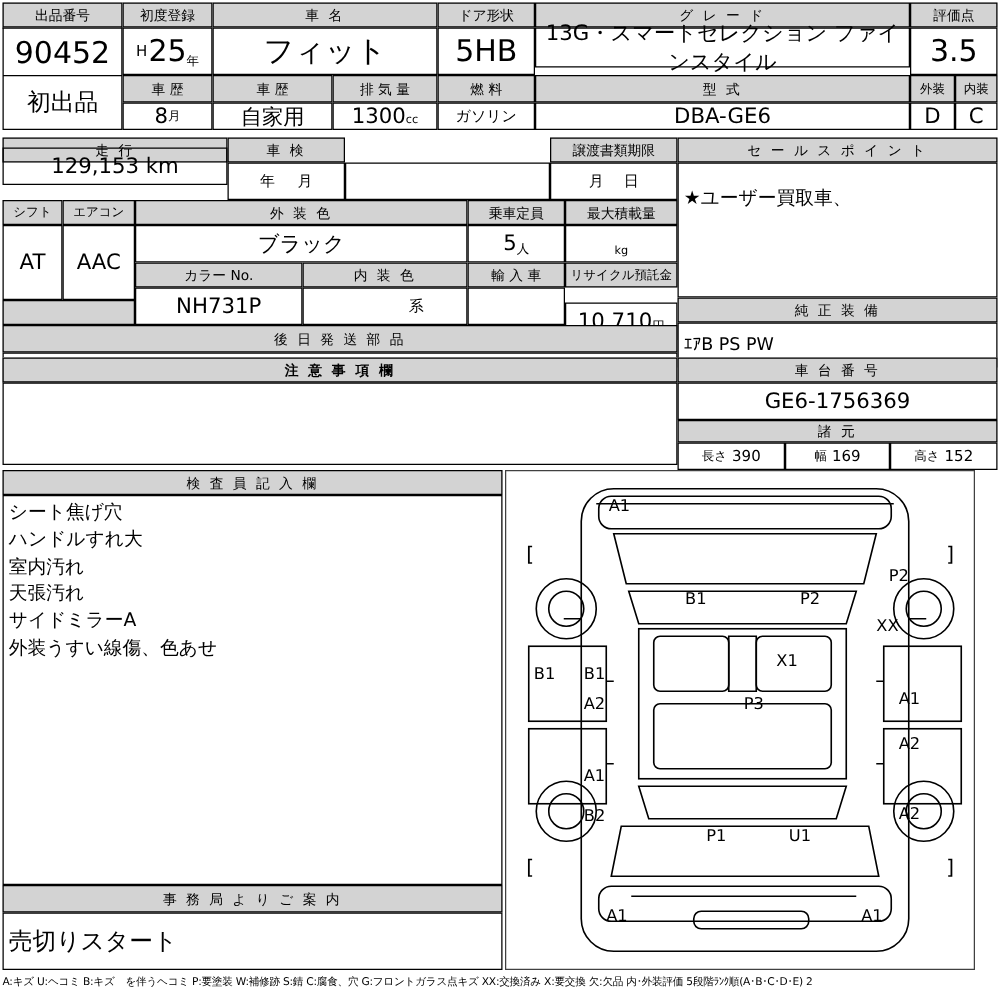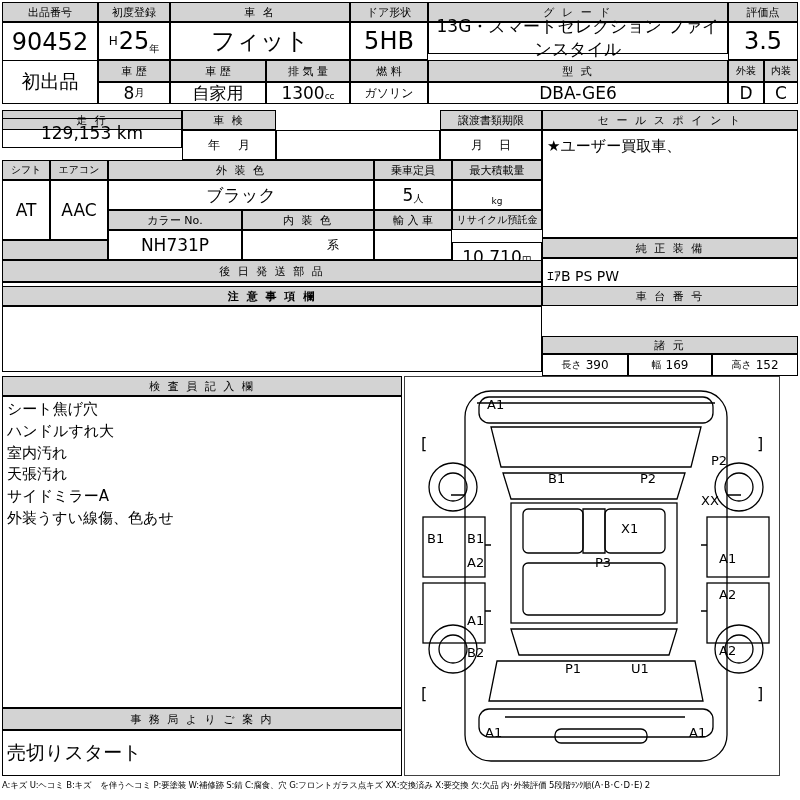--- a/index.html
+++ b/index.html
@@ -10,21 +10,21 @@
   .c{display:flex;align-items:center;justify-content:center;text-align:center;}
   .l{display:flex;align-items:center;justify-content:flex-start;text-align:left;padding-left:4px;}
   .lbl{font-size:11px;letter-spacing:0px;}
   .lbl-sp{font-size:11px;letter-spacing:2px;}
   .big{font-size:24px;}
   .mid{font-size:17px;}
   .sm{font-size:12px;}
   .xs{font-size:10px;}
   .vsmall{font-size:9px;}
   .sub{font-size:10px;}
-  .wrap{display:block;padding:6px 4px;line-height:1.25;}
+  .wrap{display:block;padding:18px 4px;line-height:1.25;}
   .diag{position:absolute;left:404px;top:376px;width:376px;height:400px;box-sizing:border-box;border:1px solid #404040;}
   svg{display:block;}
   .footer{position:absolute;left:2px;top:780px;width:796px;font-size:8.5px;letter-spacing:-0.2px;}
 </style>
 </head>
 <body>
 
 <div class="sheet">
 
   <div class="bx hd c lbl" style="left:2px;top:2px;width:96px;height:20px;">出品番号</div>
@@ -181,20 +181,23 @@
   <div class="bx" style="left:542px;top:130px;width:256px;height:108px;">
     <div class="wrap" style="font-size:15px;">★ユーザー買取車、</div>
   </div>
 
   <div class="bx hd c lbl-sp" style="left:542px;top:238px;width:256px;height:20px;">純 正 装 備</div>
   <div class="bx l" style="left:542px;top:258px;width:256px;height:36px;">
     <span style="font-size:14px;">ｴｱB PS PW</span>
   </div>
 
   <div class="bx hd c lbl-sp" style="left:542px;top:286px;width:256px;height:20px;">車 台 番 号</div>
+  <div class="bx c" style="left:542px;top:306px;width:256px;height:30px;">
+    <span class="mid">GE6-1756369</span>
+  </div>
 
   <div class="bx hd c lbl-sp" style="left:542px;top:336px;width:256px;height:18px;">諸 元</div>
   <div class="bx c" style="left:542px;top:354px;width:86px;height:22px;">
     <span class="xs" style="margin-right:4px;">長さ</span>
     <span class="sm">390</span>
   </div>
   <div class="bx c" style="left:628px;top:354px;width:84px;height:22px;">
     <span class="xs" style="margin-right:4px;">幅</span>
     <span class="sm">169</span>
   </div>

